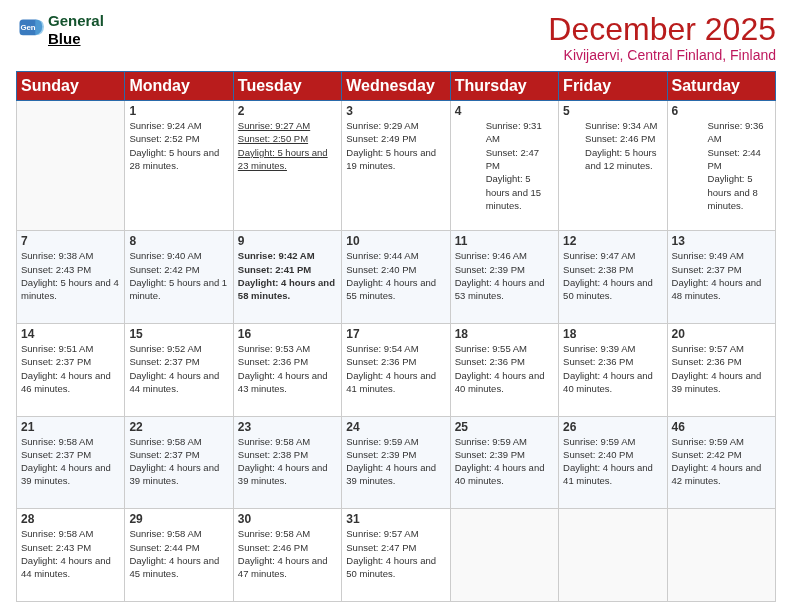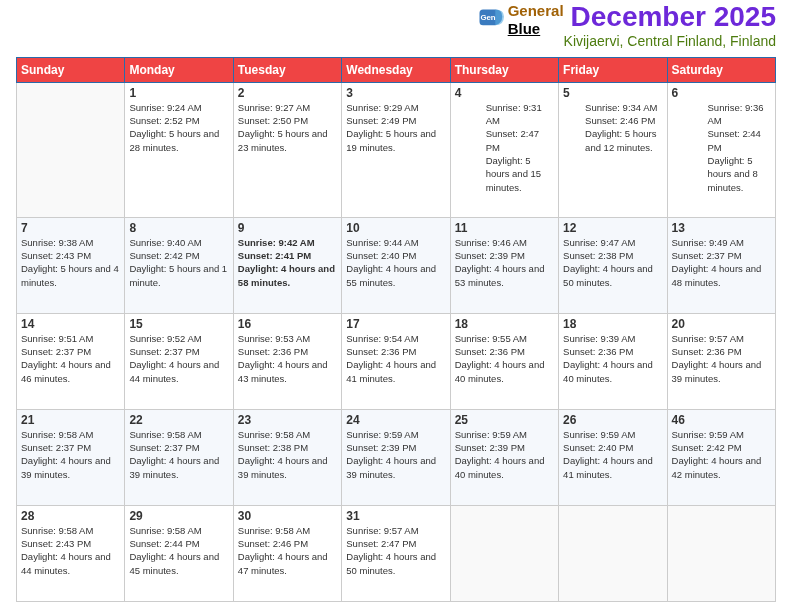--- a/index.html
+++ b/index.html
@@ -6,71 +6,70 @@
     body {
       width: 792px;
       height: 612px;
       font-family: Arial, sans-serif;
       background: #fff;
       overflow: hidden;
     }
     .page {
       width: 792px;
       height: 612px;
-      padding: 2px 16px 10px 16px;
+      padding: 12px 16px 10px 16px;
       display: flex;
       flex-direction: column;
-      align-items: flex-end;
     }
     .header {
       display: flex;
       justify-content: space-between;
       align-items: flex-start;
       margin-bottom: 8px;
     }
     .logo {
       display: flex;
       align-items: center;
       gap: 4px;
     }
     .logo-text {
       font-size: 15px;
       font-weight: bold;
       color: #333;
       line-height: 1.2;
     }
     .logo-text span {
-      color: #a16207;
+      color: #14532d;
     }
     .logo-icon {
       width: 28px;
       height: 28px;
     }
     .title-block {
       text-align: right;
     }
     .month-title {
-      font-size: 28px;
-      font-weight: bold;
-      color: #6d28d9;
+      font-size: 32px;
+      font-weight: normal;
+      color: #b91c1c;
       line-height: 1.1;
     }
     .location-title {
       font-size: 14px;
-      color: #4d7c0f;
+      color: #be185d;
     }
     .calendar-table {
       width: 100%;
       border-collapse: collapse;
       flex: 1;
     }
     .calendar-table th {
-      background: #ef4444;
+      background: #b91c1c;
       color: #fff;
-      font-size: 12px;
+      font-size: 16px;
       font-weight: bold;
       padding: 5px 4px;
       text-align: left;
       border: 1px solid #2a6aaa;
     }
     .calendar-table td {
       border: 1px solid #ccc;
       vertical-align: top;
       padding: 3px 4px;
       width: 108px;
@@ -134,21 +133,21 @@
     <tr>
           <td class="empty-cell"></td>
           <td>
             <span class="day-number">1</span>
             <div class="day-info" style="white-space: pre-line;">Sunrise: 9:24 AM
 Sunset: 2:52 PM
 Daylight: 5 hours and 28 minutes.</div>
           </td>
           <td>
             <span class="day-number">2</span>
-            <div class="day-info" style="white-space: pre-line;">Sunrise: 9:27 AM
+            <div class="day-info" style="white-space: pre-line; text-decoration: underline;">Sunrise: 9:27 AM
 Sunset: 2:50 PM
 Daylight: 5 hours and 23 minutes.</div>
           </td>
           <td>
             <span class="day-number">3</span>
             <div class="day-info" style="white-space: pre-line;">Sunrise: 9:29 AM
 Sunset: 2:49 PM
 Daylight: 5 hours and 19 minutes.</div>
           </td>
           <td>

